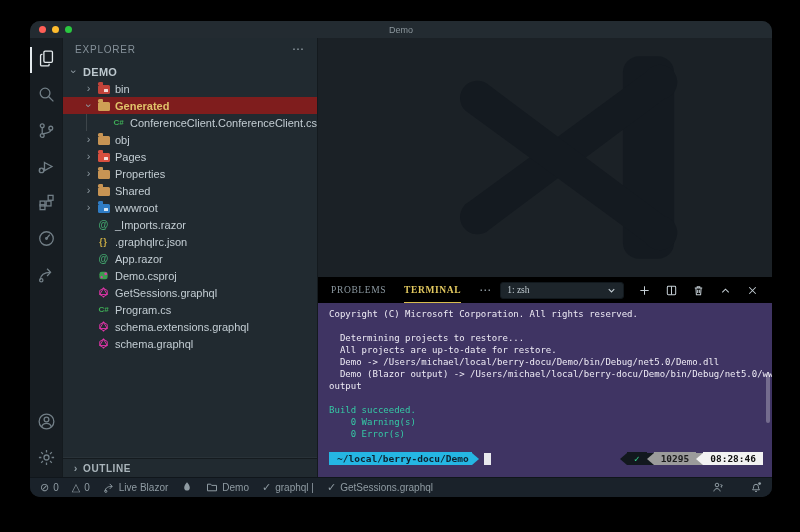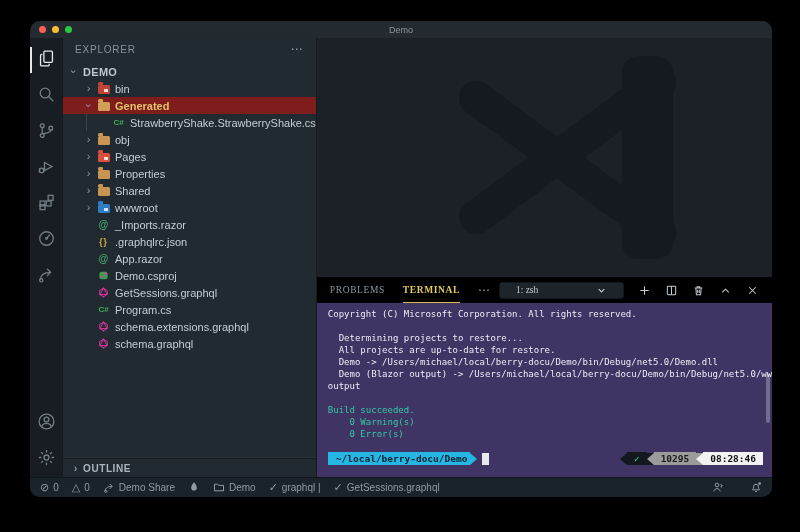--- a/index.html
+++ b/index.html
@@ -67,21 +67,21 @@
   .watermark svg { width:100%; height:100%; }
 
   .panel-header { flex:0 0 26px; background:#000000; display:flex; align-items:center;
                   padding:0 13px;font-family:Liberation Serif, serif; }
   .ptab { font-size:9.5px; letter-spacing:.6px; color:#8b98a0; margin-right:18px;
           height:26px; display:flex; align-items:center; border-bottom:1px solid transparent; }
   .ptab.active { color:#e3c95f; border-bottom:1.5px solid #d7bd4e; font-weight:bold; }
   .ph-dots { color:#9aa6ad; font-size:12px; letter-spacing:1px; margin-right:8px; }
   .ph-select { margin-left:auto; width:150px; height:17px; background:#1d252b;
                border:1px solid #11181d; border-radius:3px; display:flex; align-items:center;
-               padding:0 16px; font-size:9.5px; color:#c2ccd2; }
+               padding:0 6px; font-size:9.5px; color:#c2ccd2; }
   .ph-select svg { margin-left:auto; width:11px; height:11px; stroke:#c2ccd2; fill:none;
                    stroke-width:1.2; }
   .ph-act { margin-left:14px; color:#c3cdd3; display:flex; align-items:center; }
   .ph-act svg { width:13px; height:13px; stroke:currentColor; fill:none; stroke-width:1.1; }
 
   
   .terminal { flex:0 0 174px; font-family:"DejaVu Sans Mono", monospace;
               font-size:9px; line-height:12px; position:relative;
               padding:5px 0 0 11px; }
   .tline { white-space:pre; height:12px; }
@@ -210,21 +210,21 @@
               <span class="folder" style="background: rgb(207, 160, 85);"></span>
             </span>
             <span class="lbl">Generated</span>
           </div>
           <div class="row" style="padding-left: 34px;">
             <span class="guide"></span>
             <span class="chev"></span>
             <span class="fi">
               <span class="ti" style="color: rgb(63, 174, 87); font-size: 8px;">C#</span>
             </span>
-            <span class="lbl">StrawberryShake.StrawberryShake.cs</span>
+            <span class="lbl">ConferenceClient.ConferenceClient.cs</span>
           </div>
           <div class="row" style="padding-left: 19px;">
             <span class="chev">›</span>
             <span class="fi">
               <span class="folder" style="background: rgb(199, 148, 84);"></span>
             </span>
             <span class="lbl">obj</span>
           </div>
           <div class="row" style="padding-left: 19px;">
             <span class="chev">›</span>
@@ -423,21 +423,21 @@
       <span class="st-item">
         <span class="st-glyph">△</span>
         <span>0</span>
       </span>
       <span class="st-item">
         <span><svg viewBox="0 0 12 12" width="12" height="12" stroke="currentColor" fill="none" stroke-width="1">
             <path d="M2 10.2 C2.4 6.4 5.6 5.4 9 5.4"></path>
             <path d="M6.7 2.9 9.2 5.4 6.7 7.9"></path>
             <circle cx="2.8" cy="10.3" r="1.1"></circle>
           </svg></span>
-        <span>Demo Share</span>
+        <span>Live Blazor</span>
       </span>
       <span class="st-item">
         <span><svg viewBox="0 0 12 12" width="12" height="12" stroke="currentColor" fill="none" stroke-width="1">
             <path d="M6 1.2 C7.4 3 8.8 4.4 8.8 6.8 a2.8 2.8 0 0 1-5.6 0 C3.2 4.4 4.6 3 6 1.2z" fill="currentColor" stroke="none"></path>
           </svg></span>
       </span>
       <span class="st-item">
         <span><svg viewBox="0 0 12 12" width="12" height="12" stroke="currentColor" fill="none" stroke-width="1">
             <path d="M1.5 3.2h3.2l1 1.2h4.8v5.4h-9z"></path>
           </svg></span>

